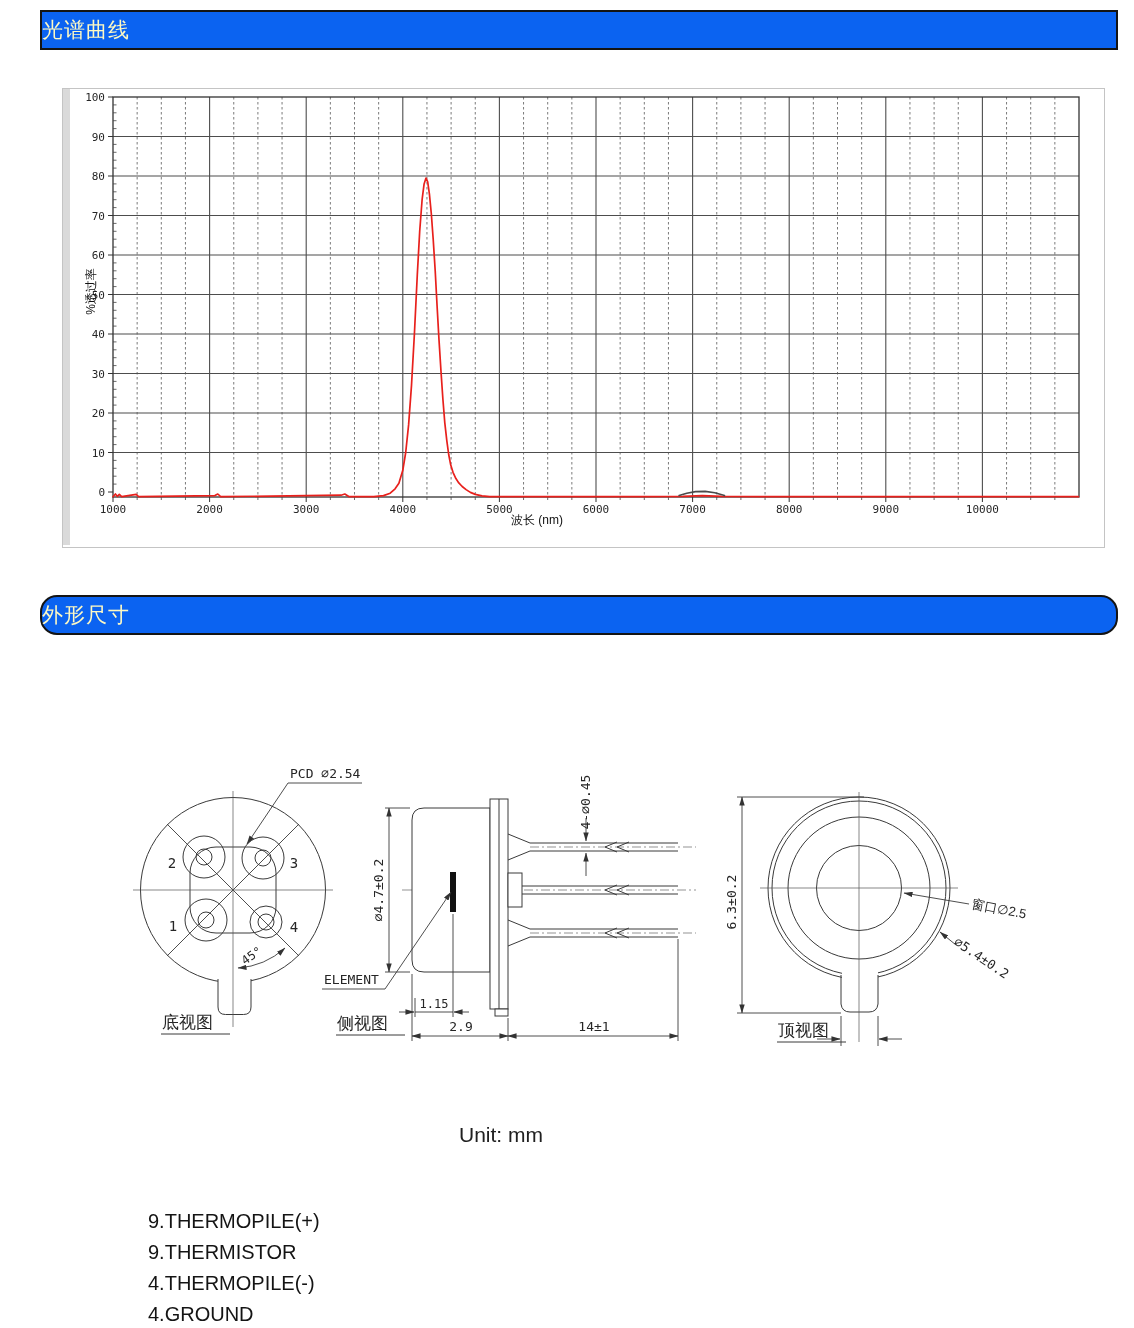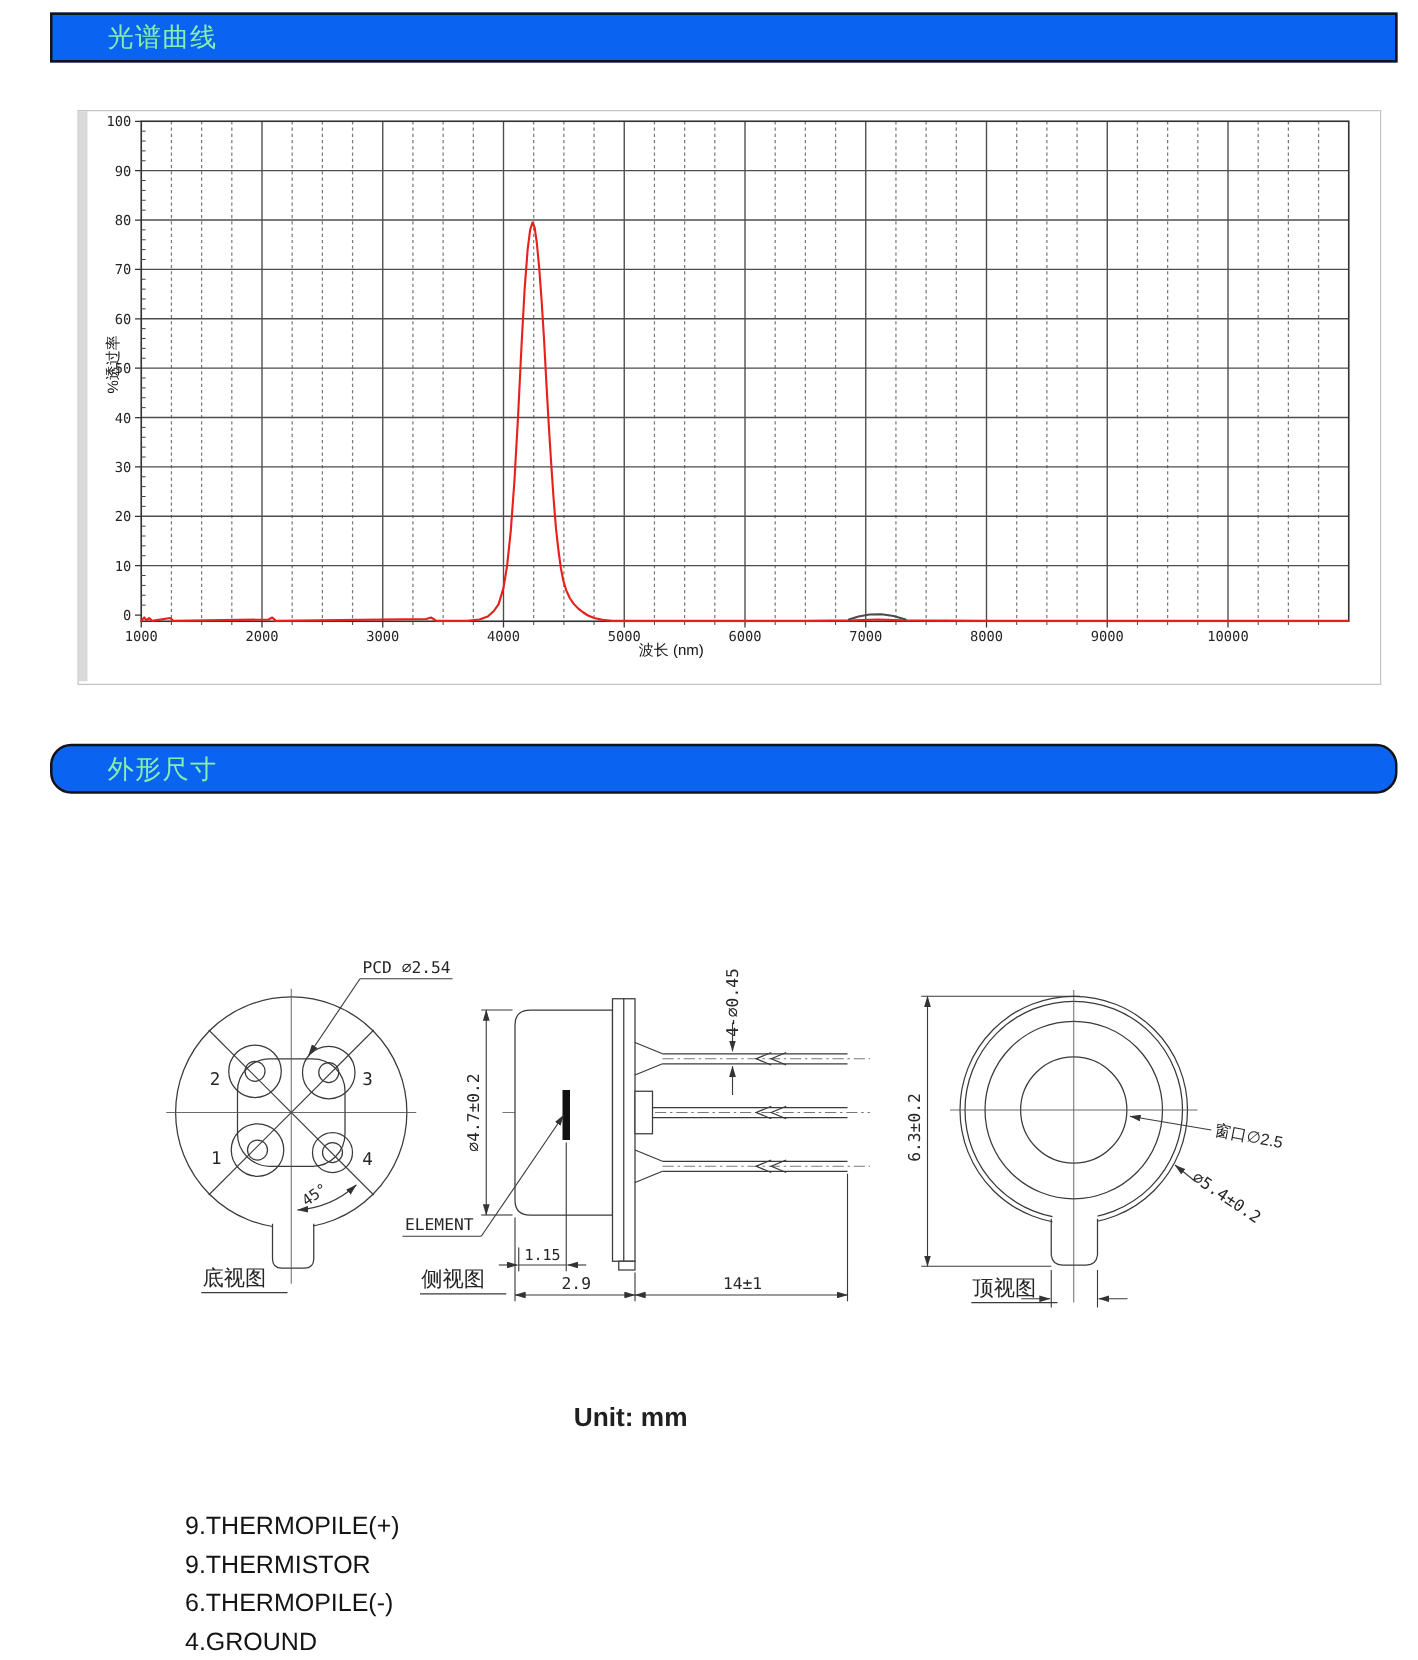--- a/index.html
+++ b/index.html
@@ -6,41 +6,41 @@
   body{
     position:relative;width:1134px;height:1328px;
     font-family:"Liberation Sans","DejaVu Sans",sans-serif;
     color:#1a1a1a;overflow:hidden;
   }
   .section-bar{
     position:absolute;left:40px;width:1074px;height:36px;
     border:2px solid #141414;display:flex;align-items:center;
   }
   .section-bar .bar-title{
-    margin-left:44px;font-size:21px;color:#86efac;letter-spacing:1px;
+    font-size:21px;color:#fef9c3;letter-spacing:1px;
     font-family:"Liberation Serif","DejaVu Serif",serif;
   }
   #bar-spectral{top:10px;}
   #bar-outline{top:595px;}
   .chart-wrap{
     position:absolute;left:62px;top:88px;width:1041px;height:458px;
     background:#ffffff;border:1px solid #c4c4c4;
   }
   .chart-left-strip{
     position:absolute;left:0;top:0;width:7px;height:456px;background:#dadada;
   }
   .axis-title{position:absolute;font-size:12px;color:#111;}
   .y-axis-title{
     left:-10px;top:194px;width:76px;text-align:center;
     transform:rotate(-90deg);
   }
   .x-axis-title{left:448px;top:423px;width:160px;}
   .drawings{position:absolute;left:100px;top:730px;}
   .unit-note{
-    position:absolute;left:459px;top:1123px;font-size:21px;color:#202020;font-weight:bold;
+    position:absolute;left:459px;top:1123px;font-size:21px;color:#202020;
   }
   .pin-list{position:absolute;left:148px;top:1206px;font-size:20px;line-height:31px;color:#141414;}
   svg text{font-family:"DejaVu Sans Mono","Liberation Mono",monospace;fill:#262626;}
   svg .cjk{font-family:"Liberation Sans","DejaVu Sans",sans-serif;}
 </style>
 </head>
 <body>
 
 <div class="section-bar" id="bar-spectral" style="background: rgb(11, 99, 241);">
   <span class="bar-title">光谱曲线</span>
@@ -373,15 +373,15 @@
     <text x="678" y="306" font-size="17" stroke="none" class="cjk">顶视图</text>
     <line x1="677" y1="312" x2="746" y2="312"></line>
   </g>
 </svg>
 
 <div class="unit-note">Unit: mm</div>
 
 <div class="pin-list">
   <div>9.THERMOPILE(+)</div>
   <div>9.THERMISTOR</div>
-  <div>6.THERMOPILE(-)</div>
+  <div>4.THERMOPILE(-)</div>
   <div>4.GROUND</div>
 </div>
 
 </body></html>

